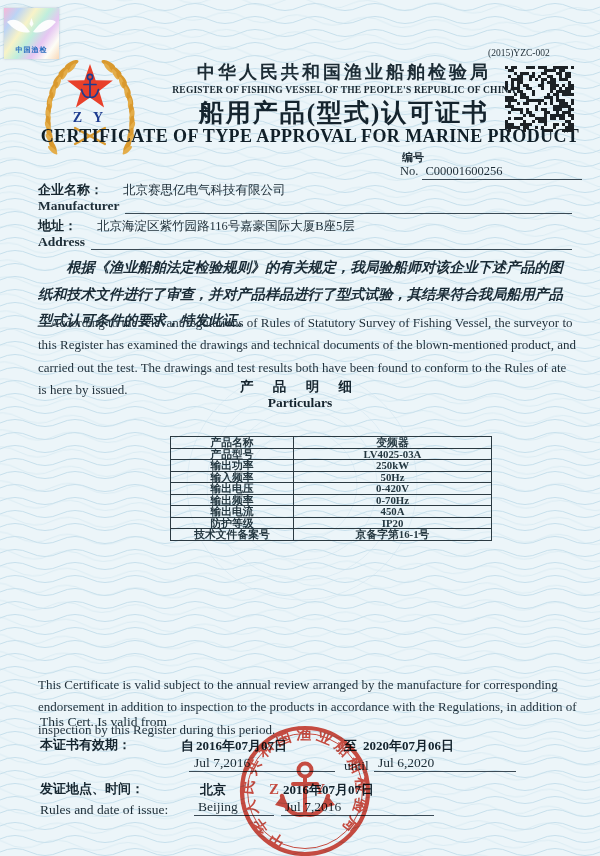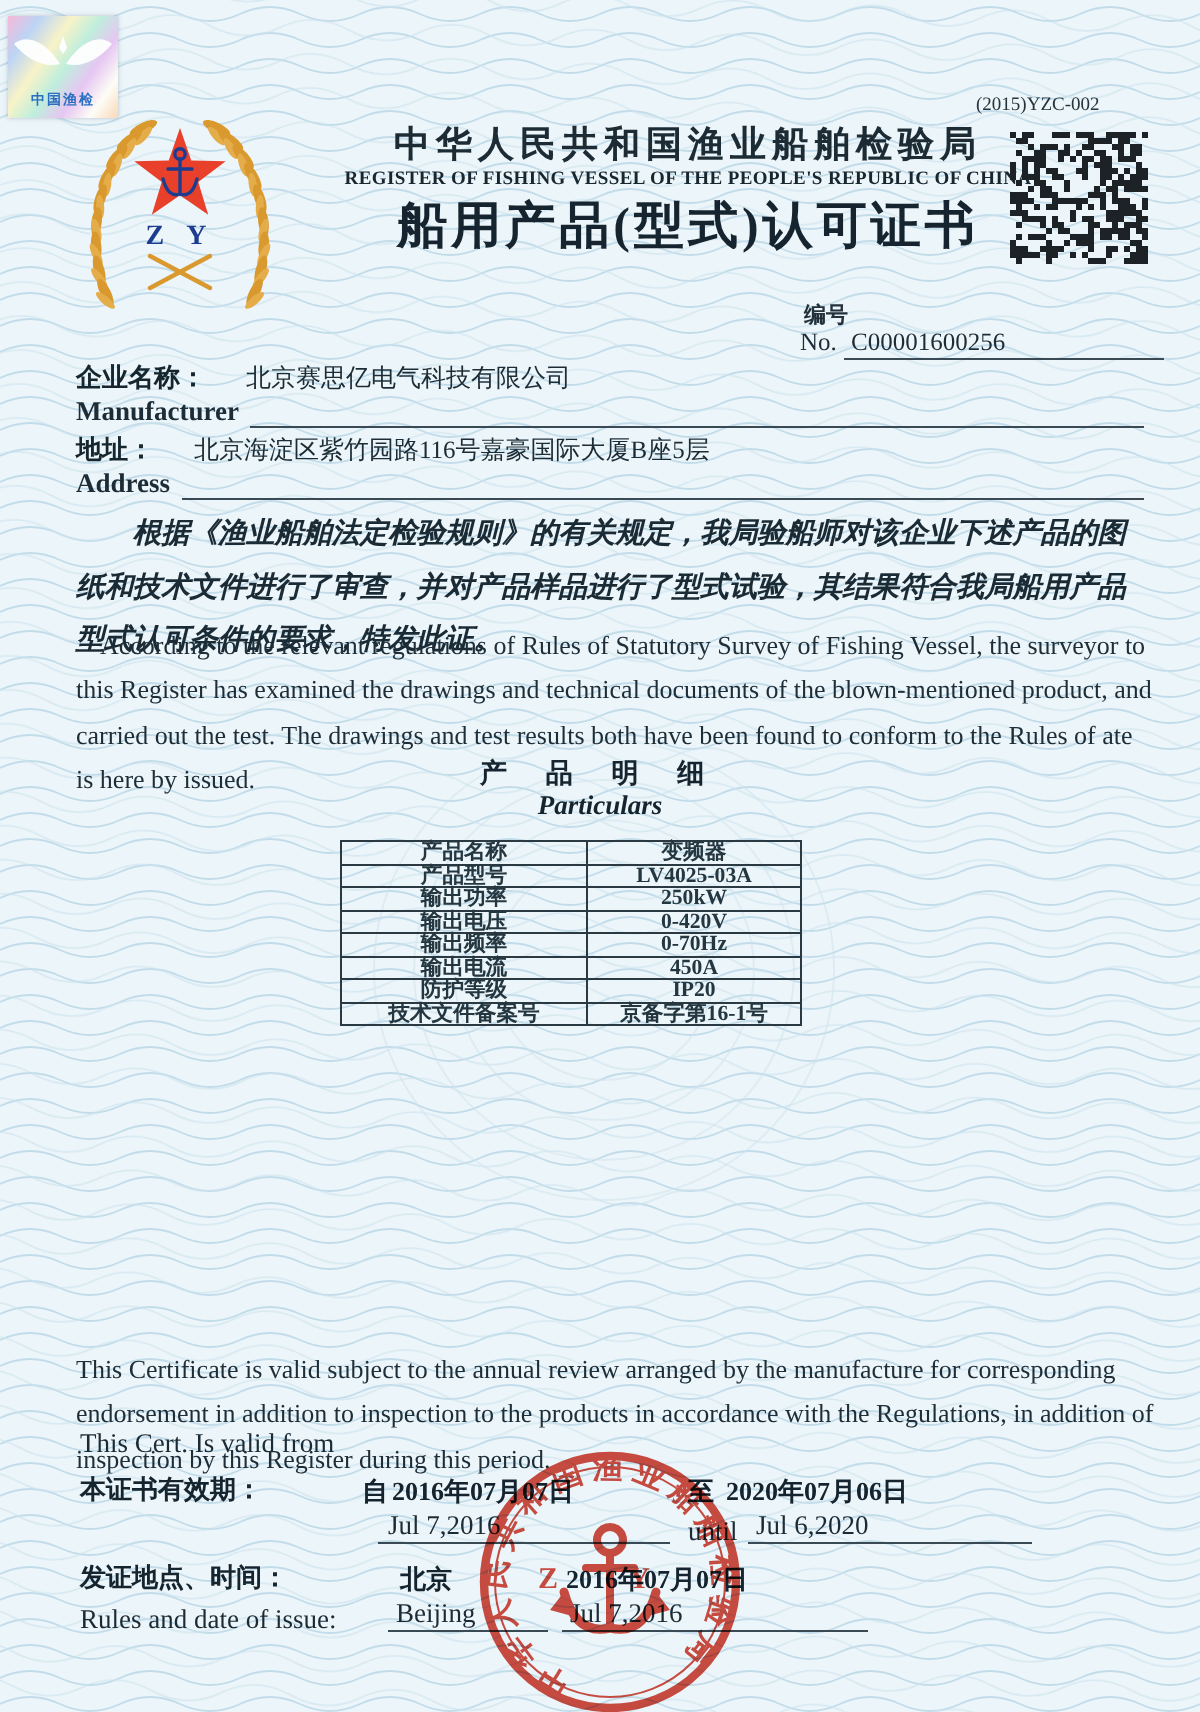--- a/index.html
+++ b/index.html
@@ -28,23 +28,23 @@
   
   .info{left:38px;right:28px;}
   .cn-label{font-weight:bold;font-size:13px;color:#16262f;}
   .cn-value{font-size:12.5px;color:#1c2c36;margin-left:16px;}
   .en-row{display:flex;align-items:flex-end;font-size:13.5px;color:#1d2d37;font-weight:bold;}
   
   .para-cn{left:38px;width:530px;font-size:14.2px;line-height:26.5px;font-style:italic;font-weight:600;color:#1a2b36;text-indent:2em;}
   .para-en{left:38px;width:540px;font-size:13px;line-height:22.3px;color:#1e2e39;text-indent:12px;}
   
   .part-cn{left:0;right:0;text-align:center;font-size:13.5px;font-weight:bold;letter-spacing:8px;color:#15242e;}
-  .part-en{left:0;right:0;text-align:center;font-size:13.5px;font-weight:bold;color:#15242e;font-style:italic;}
+  .part-en{left:0;right:0;text-align:center;font-size:13.5px;font-weight:bold;color:#15242e;}
   table.particulars{
-    position:absolute;left:170px;top:420px;width:231px;
+    position:absolute;left:170px;top:436px;width:322px;
     border-collapse:collapse;table-layout:fixed;
   }
   table.particulars td{
     border:1px solid #2b3a42;height:10px;line-height:10.5px;
     font-size:10.8px;text-align:center;padding:0;color:#243740;font-weight:600;
   }
   table.particulars td.lbl{width:122px;}
   
   .b-label{font-weight:bold;font-size:13px;color:#15252f;}
   .b-date{font-weight:600;font-size:13px;color:#14232d;}
@@ -144,20 +144,21 @@
     <text x="50" y="70" text-anchor="middle" font-size="14" font-weight="bold" letter-spacing="4" fill="#1d3c8f" font-family="Liberation Serif, serif">Z Y</text>
     <g stroke="#d9992e" stroke-width="2.2" stroke-linecap="round">
       <line x1="35" y1="76" x2="65" y2="92"></line>
       <line x1="65" y1="76" x2="35" y2="92"></line>
     </g>
   </svg>
 
   <div class="abs hdr authority-cn">中华人民共和国渔业船舶检验局</div>
   <div class="abs hdr authority-en">REGISTER OF FISHING VESSEL OF THE PEOPLE'S REPUBLIC OF CHINA</div>
   <div class="abs hdr title-cn">船用产品(型式)认可证书</div>
+  <div class="abs title-en">CERTIFICATE OF TYPE APPROVAL FOR MARINE PRODUCT</div>
   <div class="abs form-code">(2015)YZC-002</div>
 
   <svg class="abs" style="left:505px;top:66px;" width="69" height="66" id="matrix">
       <g fill="#1d2226">
         <rect x="0" y="0" width="3" height="3"></rect>
         <rect x="6" y="0" width="3" height="3"></rect>
         <rect x="9" y="0" width="3" height="3"></rect>
         <rect x="21" y="0" width="3" height="3"></rect>
         <rect x="24" y="0" width="3" height="3"></rect>
         <rect x="27" y="0" width="3" height="3"></rect>
@@ -444,20 +445,24 @@
         </tr>
         <tr>
           <td class="lbl">产品型号</td>
           <td>LV4025-03A</td>
         </tr>
         <tr>
           <td class="lbl">输出功率</td>
           <td>250kW</td>
         </tr>
         <tr>
+          <td class="lbl">输入频率</td>
+          <td>50Hz</td>
+        </tr>
+        <tr>
           <td class="lbl">输出电压</td>
           <td>0-420V</td>
         </tr>
         <tr>
           <td class="lbl">输出频率</td>
           <td>0-70Hz</td>
         </tr>
         <tr>
           <td class="lbl">输出电流</td>
           <td>450A</td>

